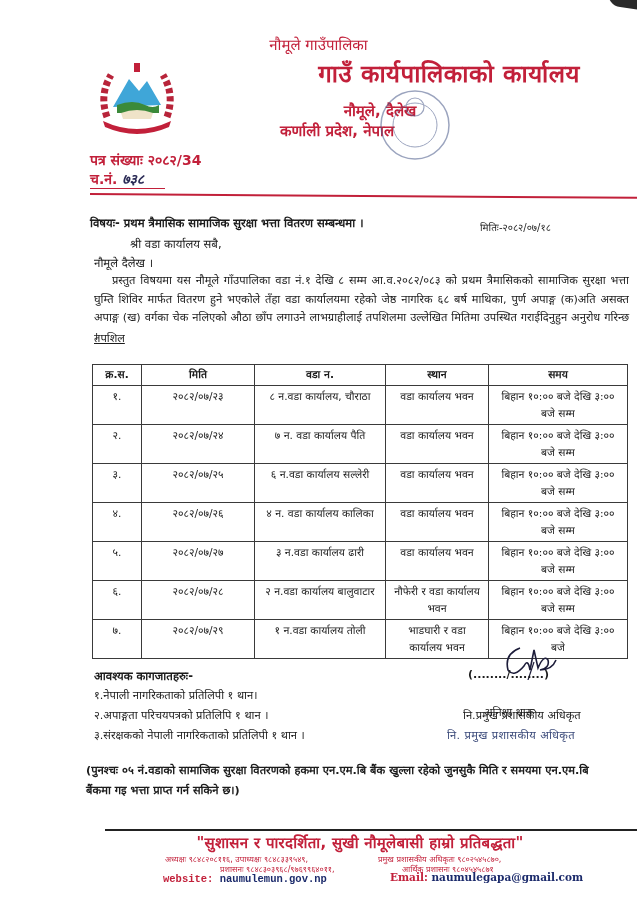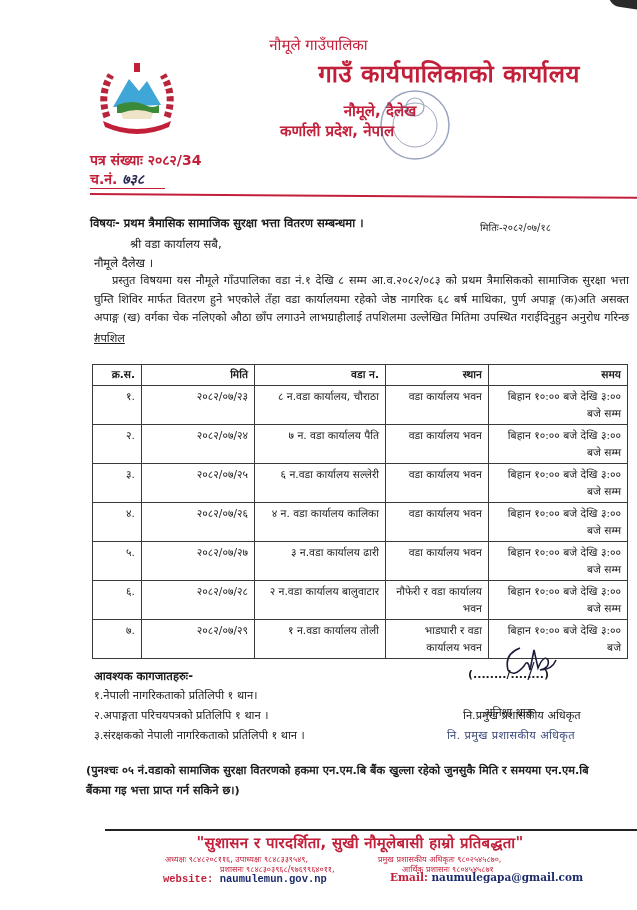--- a/index.html
+++ b/index.html
@@ -31,21 +31,21 @@
     .to2 { left: 94px; top: 255px; font-size: 11.5px; }
     .body-text { left: 94px; top: 272px; width: 535px; font-size: 11.2px; line-height: 18.5px; text-indent: 18px; text-align: justify; }
     .tapshil { left: 94px; top: 330px; font-size: 11.2px; text-decoration: underline; }
 
     
     table.sched {
       position: absolute; left: 92px; top: 364px; width: 536px; border-collapse: collapse;
       font-size: 10.6px;
     }
     table.sched th, table.sched td {
-      border: 1px solid #3a3a3a; padding: 2px 6px; text-align: right; vertical-align: top; font-weight: normal;
+      border: 1px solid #3a3a3a; padding: 2px 6px; text-align: center; vertical-align: top; font-weight: normal;
     }
     table.sched th { font-weight: bold; height: 16px; }
     table.sched td { height: 34px; line-height: 17px; }
     table.sched .c1 { width: 36px; }
     table.sched .c2 { width: 100px; }
     table.sched .c3 { width: 118px; }
     table.sched .c4 { width: 90px; }
 
     
     .docs-title { left: 94px; top: 668px; font-size: 11.5px; font-weight: bold; }

